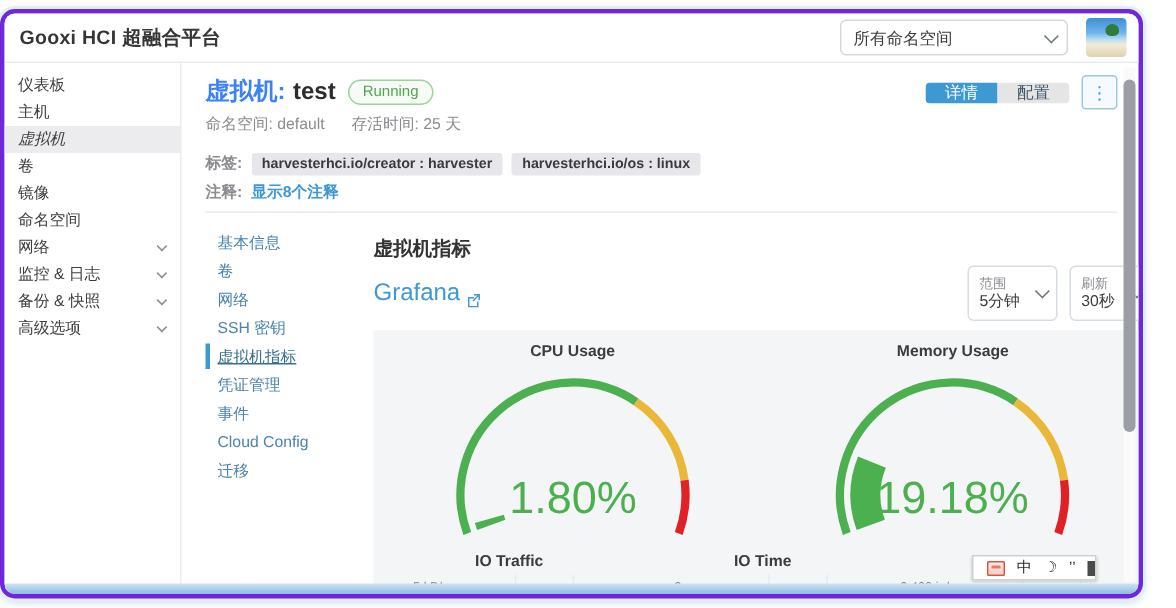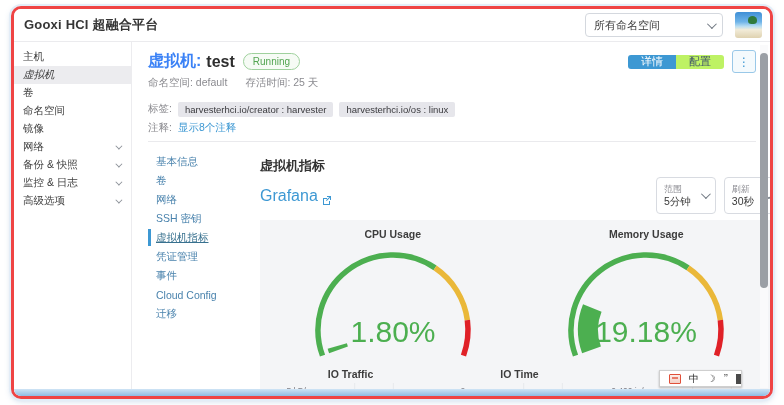--- a/index.html
+++ b/index.html
@@ -1,29 +1,29 @@
 <!DOCTYPE html>
 <html><head>
 <meta charset="utf-8">
 <style>
   * { margin:0; padding:0; box-sizing:border-box; }
   html,body { width:784px; height:405px; background:#ffffff; overflow:hidden;
     font-family:"Liberation Sans","DejaVu Sans",sans-serif; }
-  .frame { position:absolute; left:11px; top:6px; width:762px; height:393px;
-    border:3px solid #ef4444; border-radius:10px; background:#ffffff; overflow:hidden;
+  .frame { position:absolute; left:0; top:6px; width:762px; height:393px;
+    border:3px solid #6d28d9; border-radius:10px; background:#ffffff; overflow:hidden;
     box-shadow:0 0 0 2px #e3edf7, 0 2px 6px rgba(130,165,205,.45); }
   .bottom-band { position:absolute; left:0; right:0; bottom:0; height:7px;
     background:linear-gradient(180deg,#cfe4f5,#8fbbe2); z-index:60; }
 
   
   .app-header { height:33px; display:flex; align-items:center; padding:0 8px 0 10px;
     border-bottom:1px solid #ebebee; background:#fff; position:relative; z-index:5; }
   .logo { font-size:13px; font-weight:bold; color:#363636; letter-spacing:.2px; }
   .hspacer { flex:1; }
-  .ns-select { width:138px; height:24px; border:1px solid #d4d8de; border-radius:4px;
+  .ns-select { width:152px; height:24px; border:1px solid #d4d8de; border-radius:4px;
     display:flex; align-items:center; padding:0 8px; font-size:11px; color:#3c3c3c;
     background:#fff; cursor:pointer; }
   .ns-select .lbl { flex:1; }
   .chev { width:7px; height:7px; border-right:1.5px solid #6f7780; border-bottom:1.5px solid #6f7780;
     transform:rotate(45deg) translateY(-2px); display:inline-block; }
   .avatar { width:27px; height:26px; margin-left:12px; border-radius:3px; position:relative; overflow:hidden;
     background:linear-gradient(180deg,#3f8fd6 0%,#6fb4e8 38%,#b8ddf2 55%,#f2ecd9 68%,#dfd2b0 100%); }
   .avatar::after { content:""; position:absolute; right:5px; top:4px; width:9px; height:8px;
     border-radius:50% 50% 40% 40%; background:#2f7a3c; }
 
@@ -40,28 +40,28 @@
 
   .vm-title-row { display:flex; align-items:center; }
   .res-label { color:#3b82f6; font-size:16px; font-weight:bold; }
   .vm-name { color:#2d2d2d; font-size:16px; font-weight:bold; margin-left:5px; }
   .badge { margin-left:8px; font-size:10px; color:#53a451; border:1px solid #9fd19d;
     background:#f6fbf5; border-radius:9px; padding:1.5px 9px 2px; }
   .actions { margin-left:auto; display:flex; align-items:center; }
   .btn-group { display:flex; border-radius:3px; overflow:hidden; }
   .btn { height:14px; padding:0 13px; font-size:11px; display:flex; align-items:center; cursor:pointer; }
   .btn.primary { background:#3d98d3; color:#fff; }
-  .btn.secondary { background:#bef264; color:#41556b;font-family:Liberation Serif, serif; }
+  .btn.secondary { background:#e5e5e5; color:#41556b;font-family:Liberation Serif, serif; }
   .more-btn { width:24px; height:23px; margin-left:8px; border:1px solid #99c8e8; border-radius:3px;
     background:#f4fafd; color:#3d98d3; font-size:12px; display:flex; align-items:center;
     justify-content:center; cursor:pointer; }
   .vm-sub-row { margin-top:3px; font-size:10.5px; color:#8b8b90; display:flex; }
   .vm-sub-row .sub2 { margin-left:18px; }
 
-  .meta { margin-top:12px; }
+  .meta { margin-top:12px;font-weight:bold; }
   .meta-row { display:flex; align-items:center; margin-bottom:5px; font-size:10.5px; }
   .meta-key { color:#8b8b90; margin-right:6px; }
   .tag { background:#e6e6eb; color:#3a3a3e; border-radius:2px; padding:2px 7px;
     font-size:9.5px; margin-right:6px; white-space:nowrap;margin-top:16px; }
   .anno-link { color:#3d98d3; cursor:pointer; }
   .main-divider { border-bottom:1px solid #eaeaed; margin-top:6px; }
 
   
   .detail { display:flex; margin-top:4px; }
   .subnav { width:100px; flex:none; padding-top:6px; }
@@ -118,44 +118,47 @@
     <div class="ns-select">
       <span class="lbl">所有命名空间</span>
       <span class="chev"></span>
     </div>
     <div class="avatar"></div>
   </header>
 
   <div class="win-body">
     <nav class="sidebar" id="sidebar">
         <div class="side-item">
+          <span class="side-label">仪表板</span>
+        </div>
+        <div class="side-item">
           <span class="side-label">主机</span>
         </div>
         <div class="side-item selected">
           <span class="side-label">虚拟机</span>
         </div>
         <div class="side-item">
           <span class="side-label">卷</span>
         </div>
         <div class="side-item">
+          <span class="side-label">镜像</span>
+        </div>
+        <div class="side-item">
           <span class="side-label">命名空间</span>
-        </div>
-        <div class="side-item">
-          <span class="side-label">镜像</span>
         </div>
         <div class="side-item">
           <span class="side-label">网络</span>
           <span class="chev"></span>
         </div>
         <div class="side-item">
+          <span class="side-label">监控 &amp; 日志</span>
+          <span class="chev"></span>
+        </div>
+        <div class="side-item">
           <span class="side-label">备份 &amp; 快照</span>
-          <span class="chev"></span>
-        </div>
-        <div class="side-item">
-          <span class="side-label">监控 &amp; 日志</span>
           <span class="chev"></span>
         </div>
         <div class="side-item">
           <span class="side-label">高级选项</span>
           <span class="chev"></span>
         </div>
       </nav>
 
     <main class="main">
       <div class="vm-title-row">

